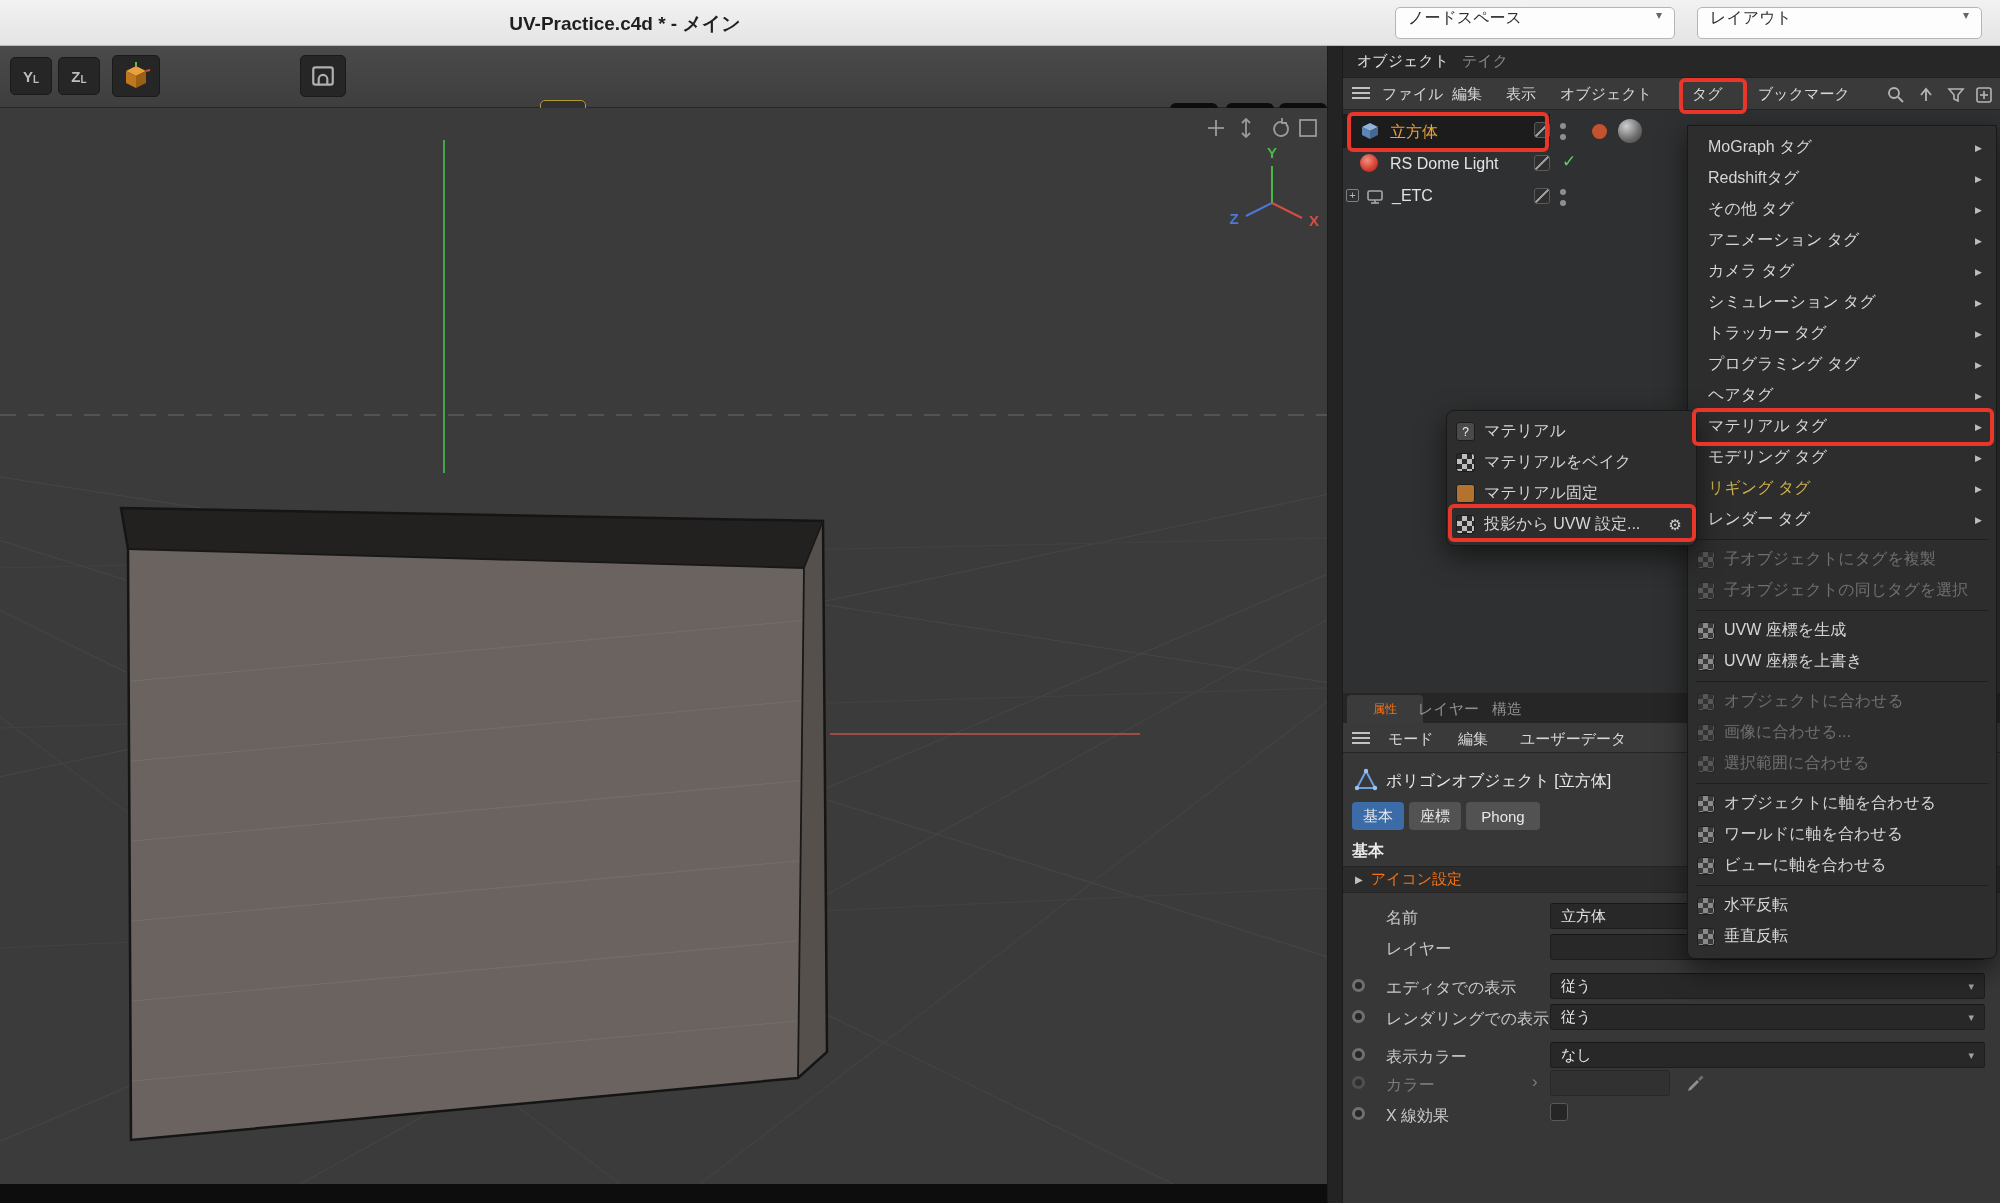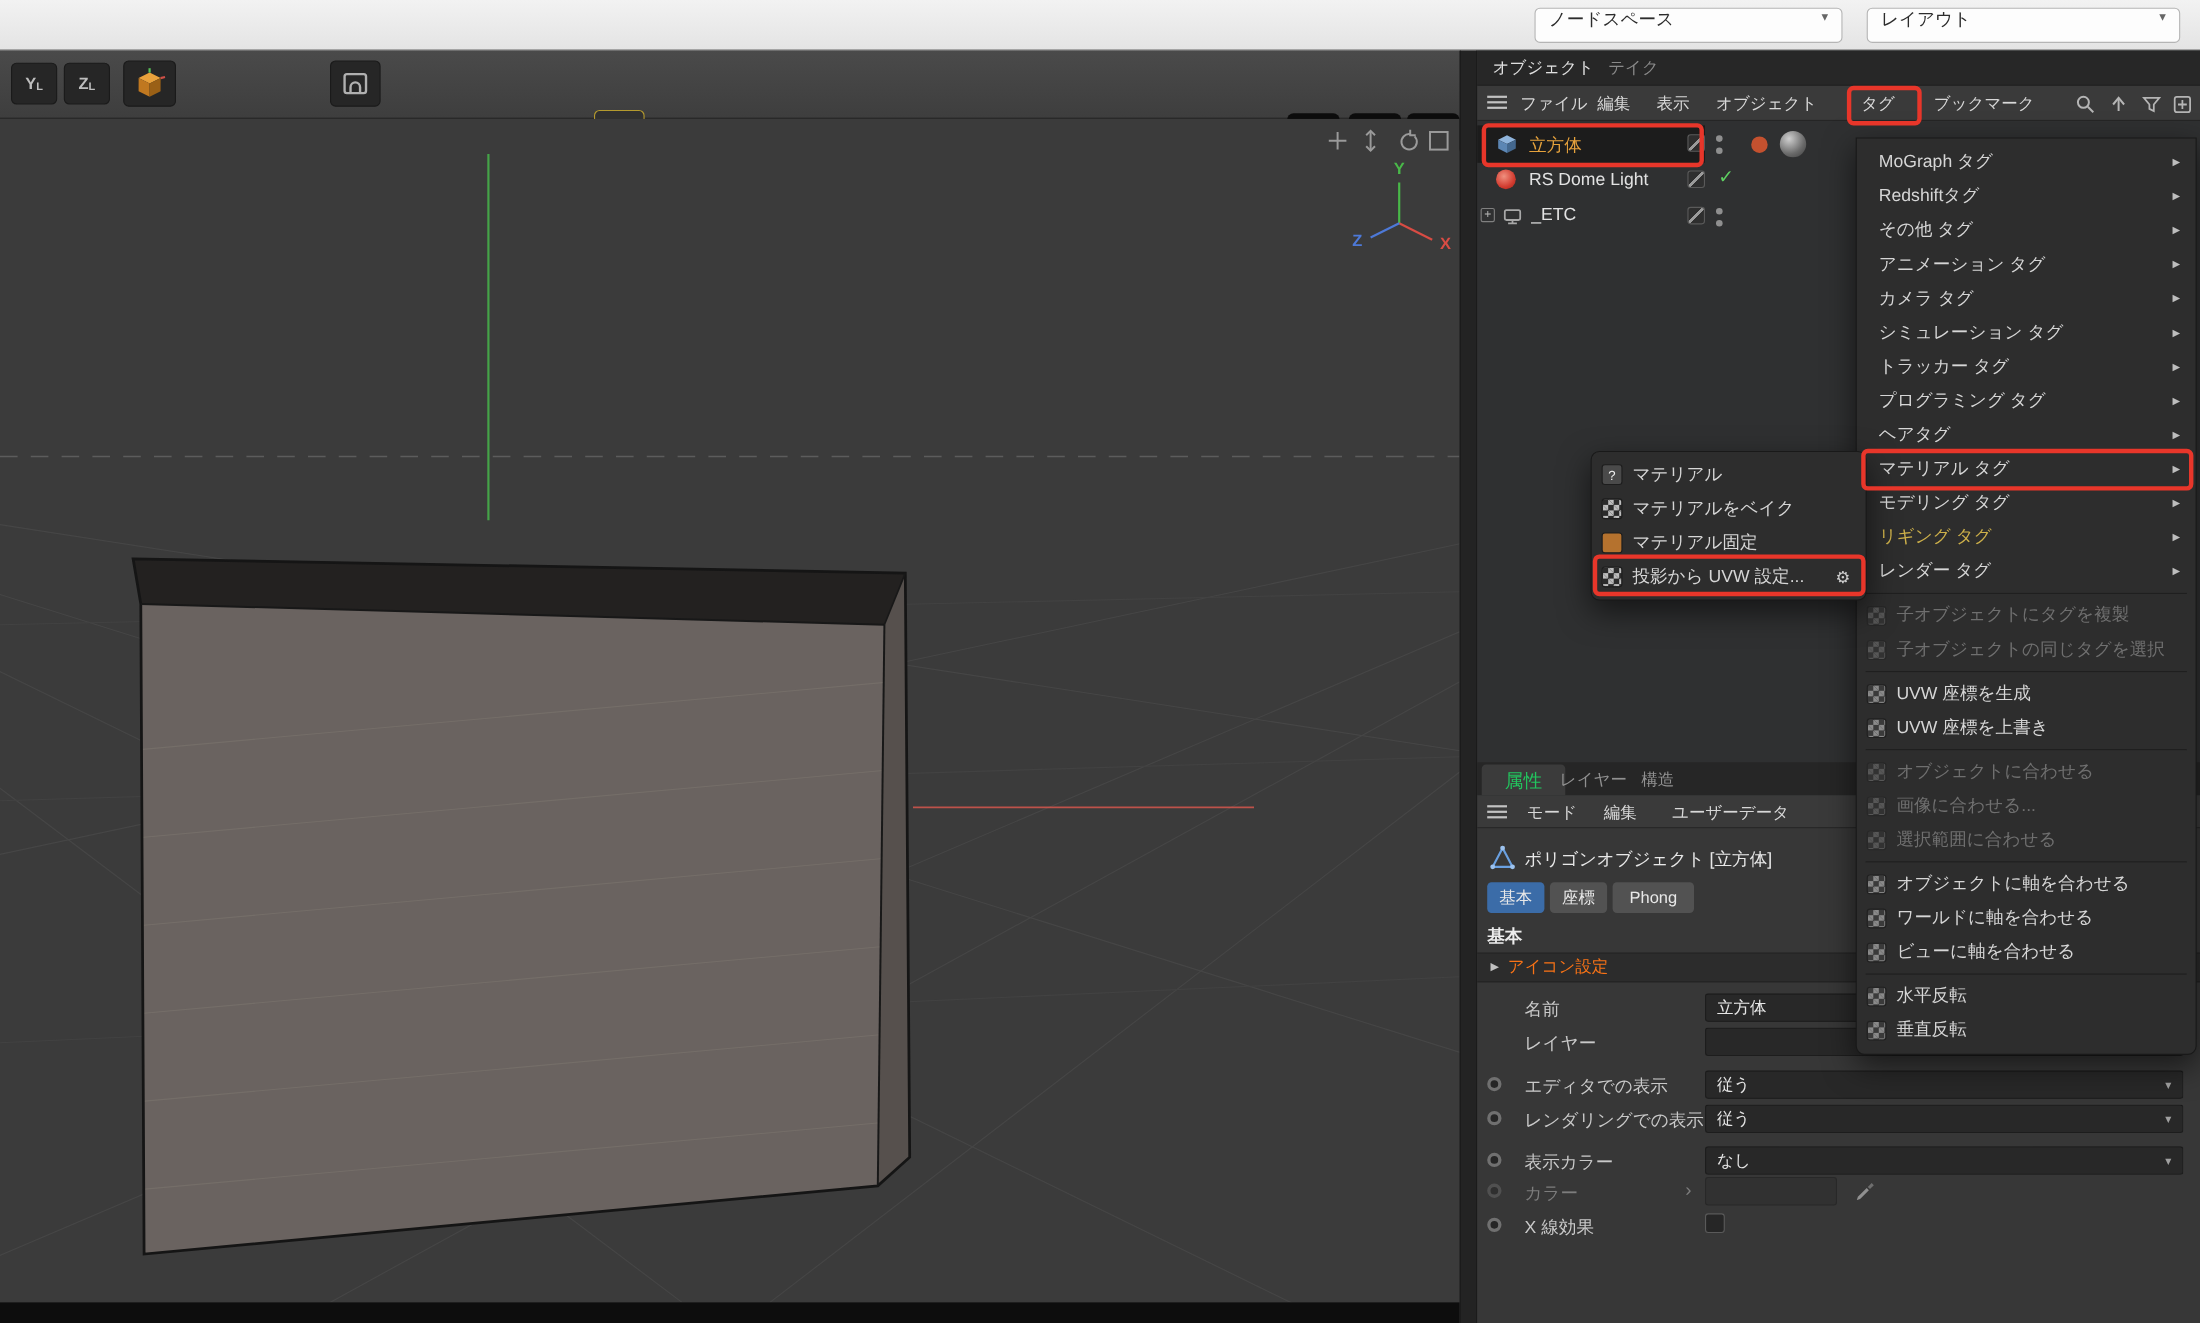--- a/index.html
+++ b/index.html
@@ -70,20 +70,21 @@
 
   .divider{left:1327px;top:46px;width:16px;height:1157px;background:#232323;border-left:1px solid #1b1b1b;border-right:1px solid #1b1b1b}
   .bottomstrip{left:0;top:1184px;width:1327px;height:19px;background:#0d0d0d}
 </style>
 </head>
 <body>
 
 <div id="app">
 
   <div class="abs titlebar">
+    <div class="abs title-text">UV-Practice.c4d * - メイン</div>
     <div class="abs tb-select" style="left:1395px;width:280px">
       <span>ノードスペース</span>
       <span class="chev">▾</span>
     </div>
     <div class="abs tb-select" style="left:1697px;width:285px">
       <span>レイアウト</span>
       <span class="chev">▾</span>
     </div>
   </div>
 
@@ -363,21 +364,21 @@
         <line x1="9" y1="11" x2="9" y2="14" stroke="#a8a8a8" stroke-width="1.6"></line>
         <line x1="5" y1="14" x2="13" y2="14" stroke="#a8a8a8" stroke-width="1.6"></line>
       </svg>
   </div>
   <div class="abs obj-row-label" style="left:1392px;top:187px">_ETC</div>
   <div class="abs ltoggle" style="left:1534px;top:188px"></div>
   <div class="abs vdot" style="left:1560px;top:189px"></div>
   <div class="abs vdot" style="left:1560px;top:200px"></div>
 
   <div class="abs am-tabs"></div>
-  <div class="abs" style="left:1347px;top:695px;width:76px;height:28px;background:#3b3b3b;border-radius:4px 4px 0 0;display:flex;align-items:center;justify-content:center;font-size:17px;color:#22c55e">属性</div>
+  <div class="abs" style="left:1347px;top:695px;width:76px;height:28px;background:#3b3b3b;border-radius:4px 4px 0 0;display:flex;align-items:center;justify-content:center;font-size:12px;color:#f97316">属性</div>
   <div class="abs" style="left:1418px;top:700px;font-size:15px;color:#909090">レイヤー</div>
   <div class="abs" style="left:1492px;top:700px;font-size:15px;color:#909090">構造</div>
 
   <div class="abs am-menu"></div>
   <div class="abs hamb" style="left:1352px;top:732px"></div>
   <div class="abs menu-word" style="left:1388px;top:730px">モード</div>
   <div class="abs menu-word" style="left:1458px;top:730px">編集</div>
   <div class="abs menu-word" style="left:1520px;top:730px">ユーザーデータ</div>
 
   <div class="abs am-content"></div>

